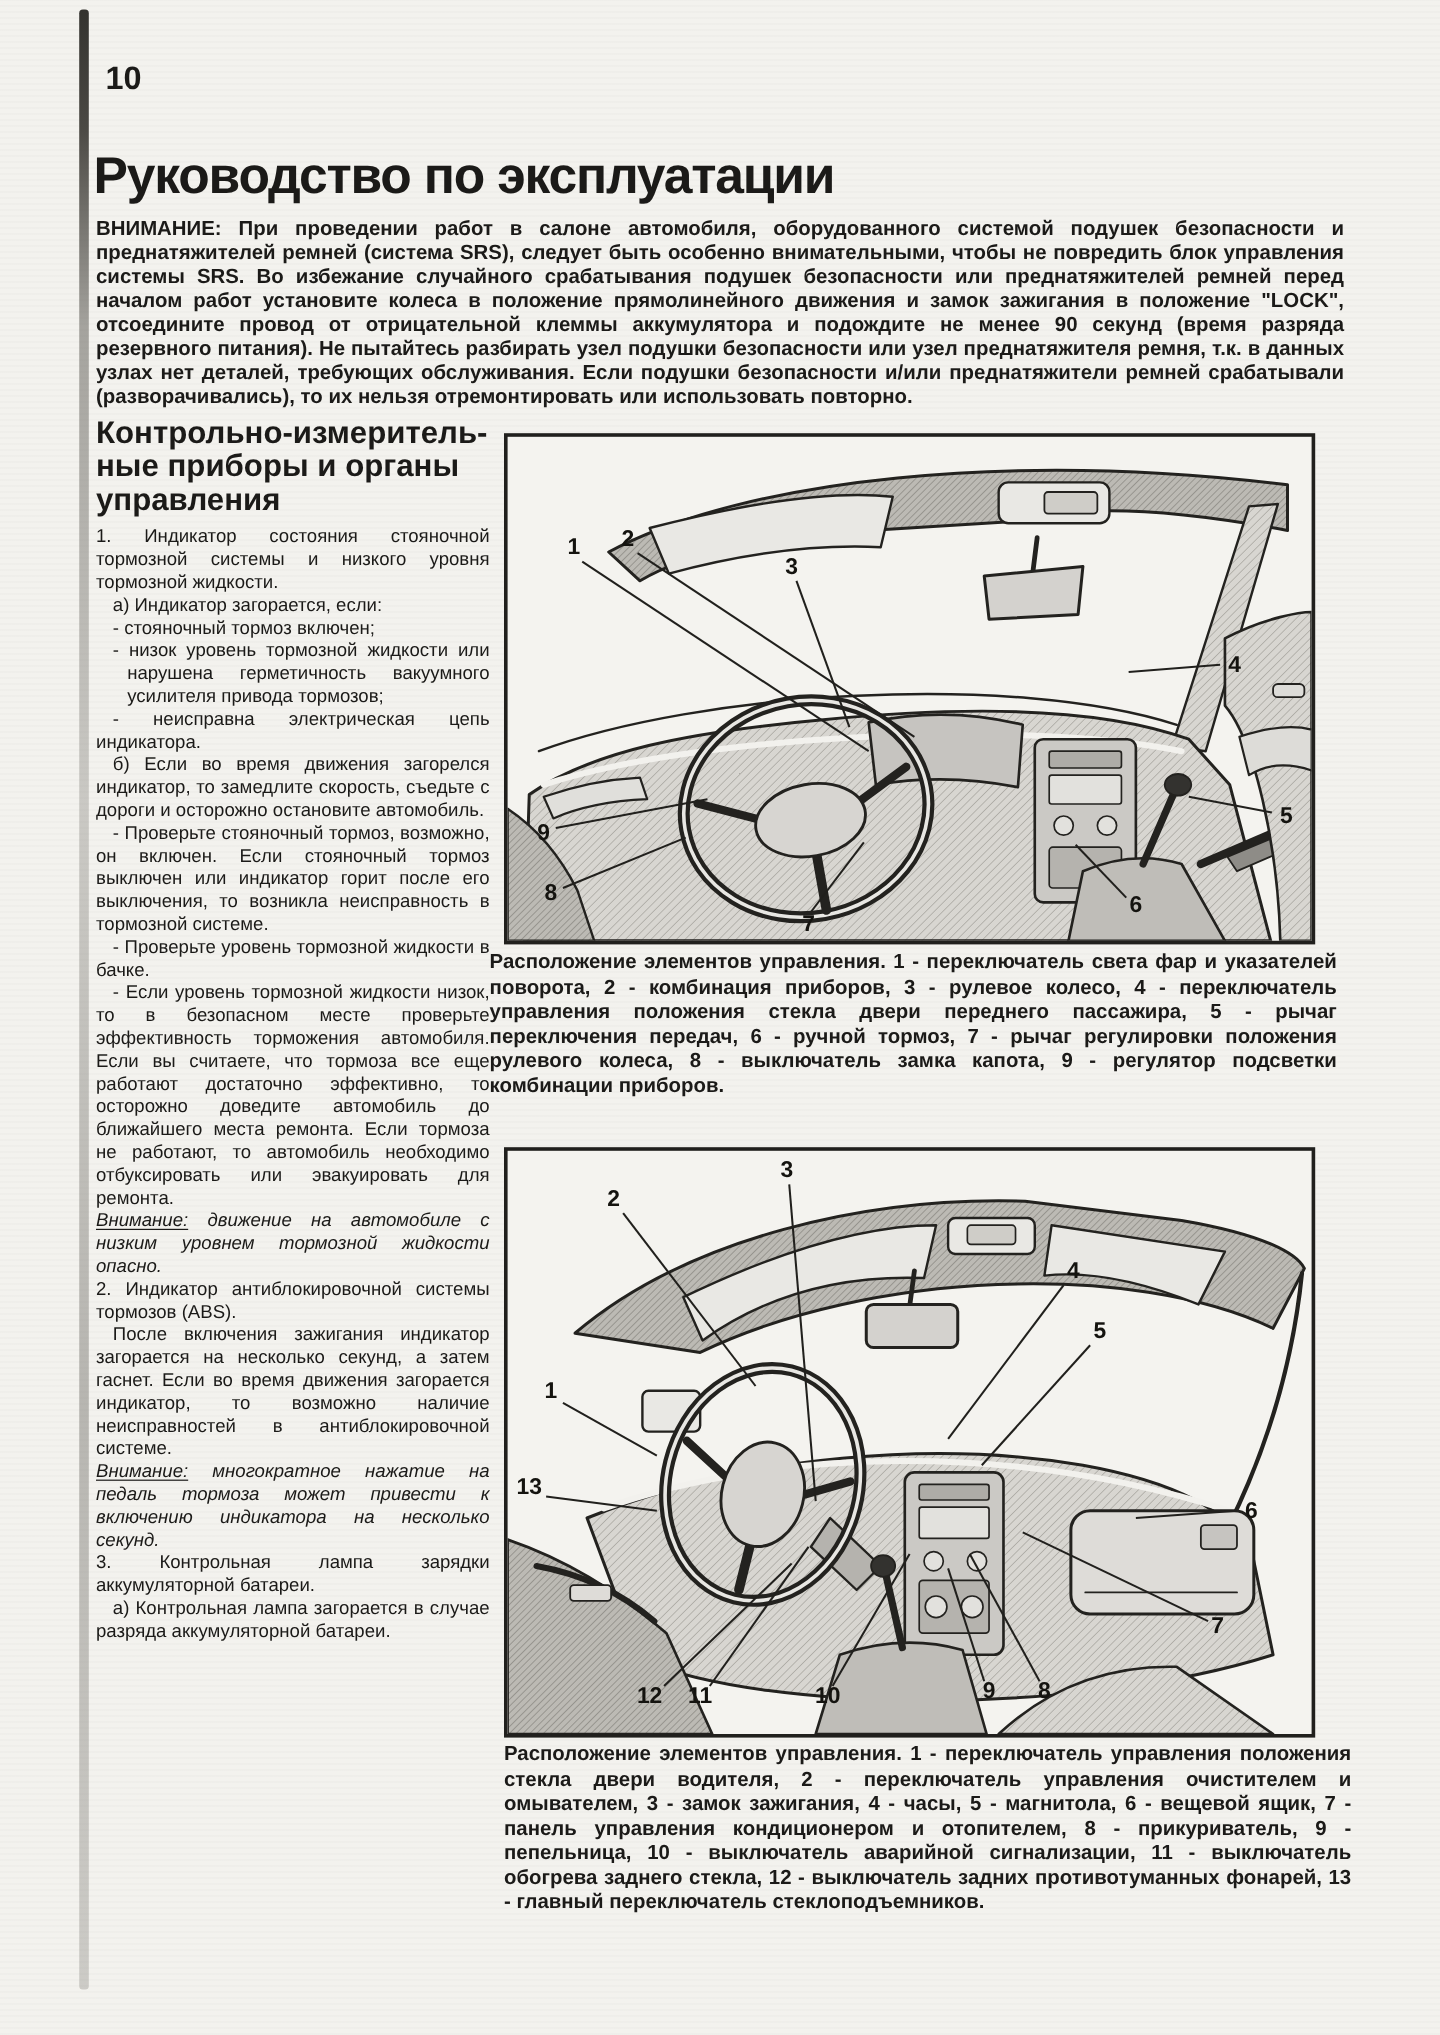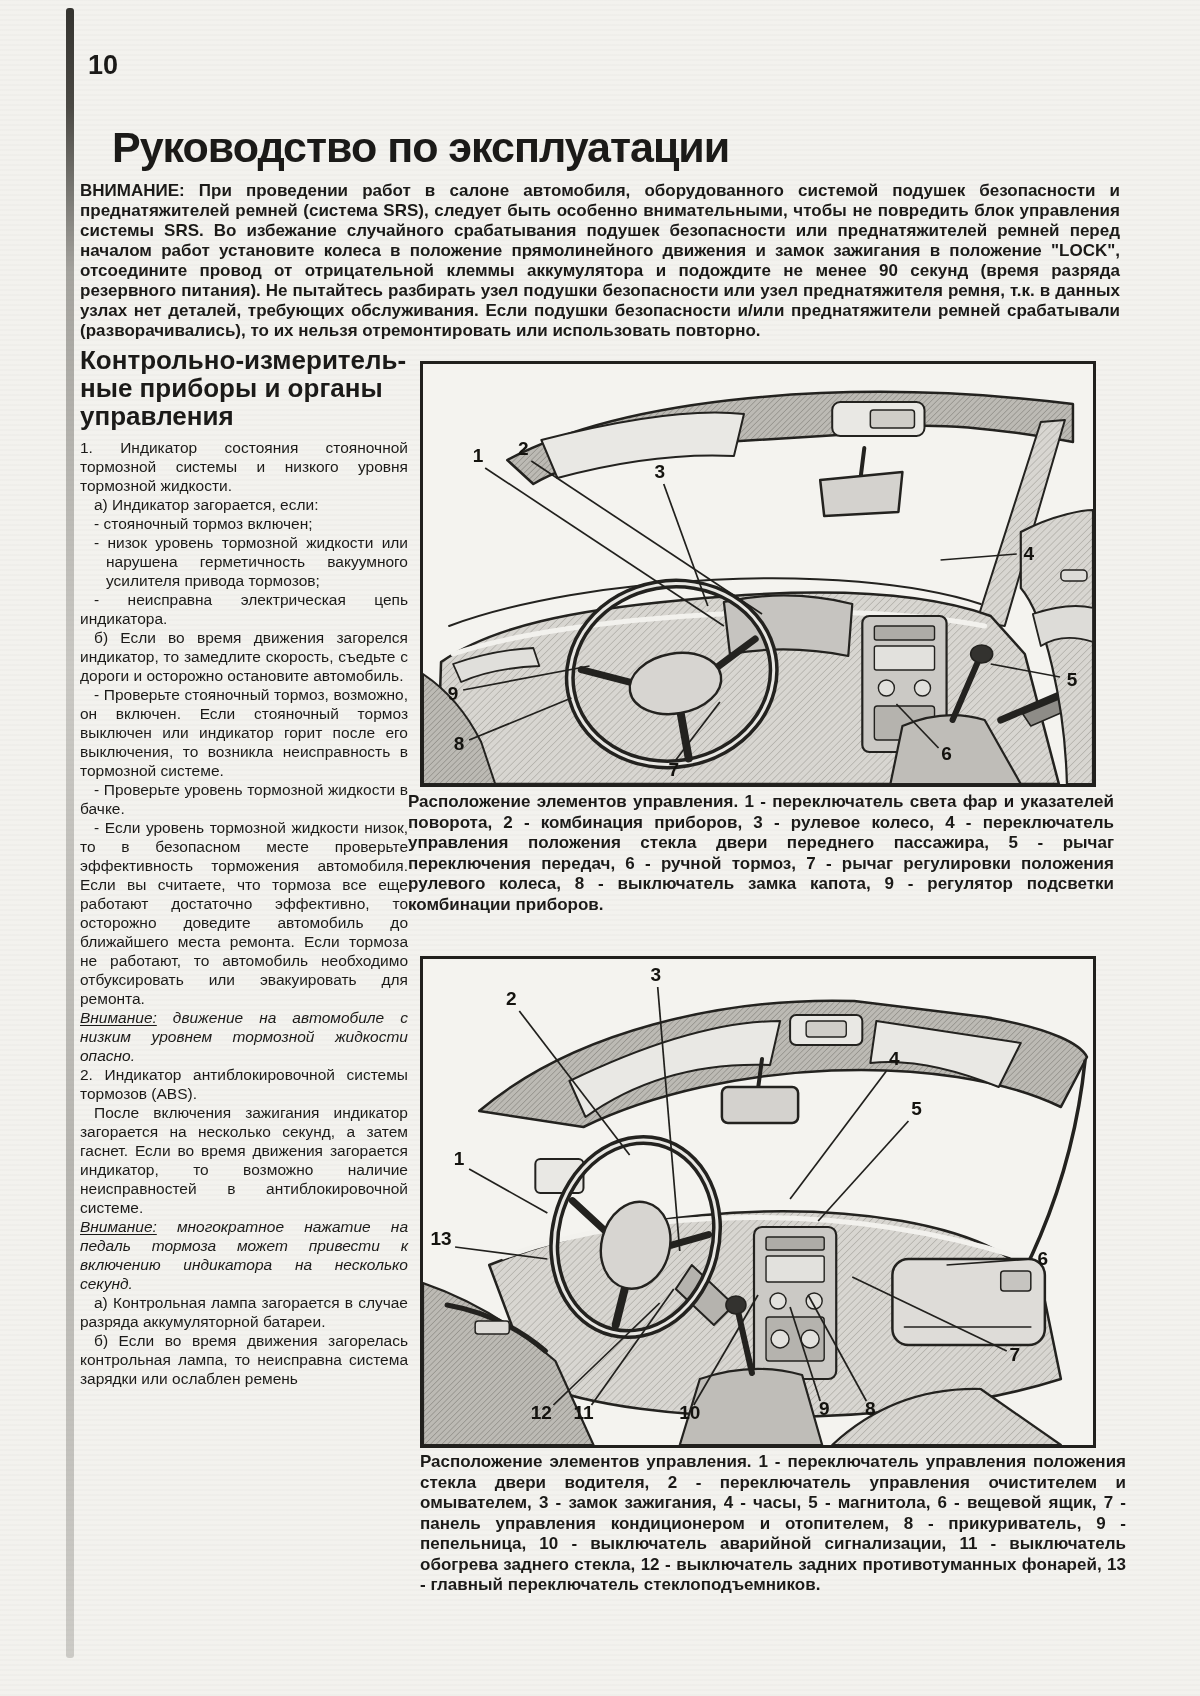--- a/index.html
+++ b/index.html
@@ -10,21 +10,21 @@
     background-image:repeating-linear-gradient(0deg, rgba(0,0,0,0.015) 0 2px, transparent 2px 5px);
     font-family:"Liberation Sans", sans-serif;
     color:#1b1a18;
   }
   .scan-strip{
     position:absolute; left:66px; top:8px; width:8px; height:1650px; border-radius:3px;
     background:linear-gradient(180deg,#34332f 0%,#4b4944 6%,rgba(100,98,92,.55) 16%,
       rgba(125,123,117,.35) 40%,rgba(110,108,102,.45) 70%,rgba(115,113,107,.3) 100%);
   }
   .page-number{position:absolute; left:88px; top:50px; font-size:27px; font-weight:bold;}
-  .doc-title{position:absolute; left:78px; top:94px; font-size:43px; font-weight:bold; letter-spacing:-1px; white-space:nowrap;margin-left:34px;}
+  .doc-title{position:absolute; left:78px; top:94px; font-size:43px; font-weight:bold; letter-spacing:-1px; white-space:nowrap;}
   .warning{
     position:absolute; left:80px; top:164px; width:1040px;
     font-size:17px; font-weight:bold; line-height:20px; text-align:justify;
   }
   .left-col{position:absolute; left:80px; top:346px; width:328px;}
   .left-col-heading{font-size:26px; font-weight:bold; line-height:28px; margin:0 0 8px 0; white-space:pre-line;}
   .para{font-size:15.5px; line-height:19px; margin:0; text-align:justify;}
   .para.item{text-indent:0;}
   .para.sub{text-indent:14px;}
   .para.dash{text-indent:14px;}
@@ -69,22 +69,22 @@
         <p class="para dash-deep">- низок уровень тормозной жидкости или нарушена герметичность вакуумного усилителя привода тормозов;</p>
         <p class="para dash">- неисправна электрическая цепь индикатора.</p>
         <p class="para sub">б) Если во время движения загорелся индикатор, то замедлите скорость, съедьте с дороги и осторожно остановите автомобиль.</p>
         <p class="para dash">- Проверьте стояночный тормоз, возможно, он включен. Если стояночный тормоз выключен или индикатор горит после его выключения, то возникла неисправность в тормозной системе.</p>
         <p class="para dash">- Проверьте уровень тормозной жидкости в бачке.</p>
         <p class="para dash">- Если уровень тормозной жидкости низок, то в безопасном месте проверьте эффективность торможения автомобиля. Если вы считаете, что тормоза все еще работают достаточно эффективно, то осторожно доведите автомобиль до ближайшего места ремонта. Если тормоза не работают, то автомобиль необходимо отбуксировать или эвакуировать для ремонта.</p>
         <p class="para note"><u>Внимание:</u> движение на автомобиле с низким уровнем тормозной жидкости опасно.</p>
         <p class="para item">2. Индикатор антиблокировочной системы тормозов (ABS).</p>
         <p class="para sub">После включения зажигания индикатор загорается на несколько секунд, а затем гаснет. Если во время движения загорается индикатор, то возможно наличие неисправностей в антиблокировочной системе.</p>
         <p class="para note"><u>Внимание:</u> многократное нажатие на педаль тормоза может привести к включению индикатора на несколько секунд.</p>
+        <p class="para item">3. Контрольная лампа зарядки аккумуляторной батареи.</p>
         <p class="para sub">а) Контрольная лампа загорается в случае разряда аккумуляторной батареи.</p>
-        <p class="para sub">б) Если во время движения загорелась контрольная лампа, то неисправна система зарядки или ослаблен ремень</p>
       </div>
   </div>
 
   <div class="figure-box" id="figure-1">
     <svg class="art" viewBox="0 0 668 420" preserveAspectRatio="none">
       <defs>
         <pattern id="h1" width="5" height="5" patternUnits="userSpaceOnUse" patternTransform="rotate(45)">
           <rect width="5" height="5" fill="#d8d6d1"></rect>
           <line x1="0" y1="0" x2="0" y2="5" stroke="#aba9a3" stroke-width="1.3"></line>
         </pattern>

